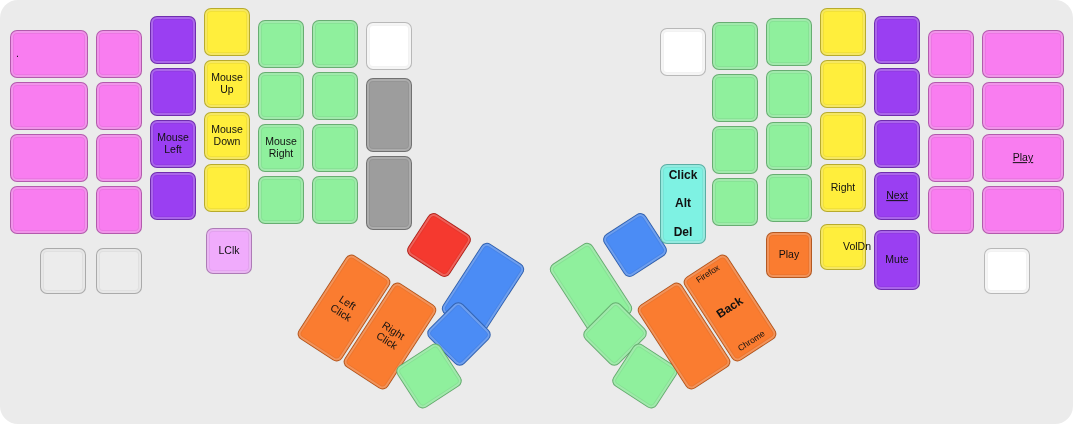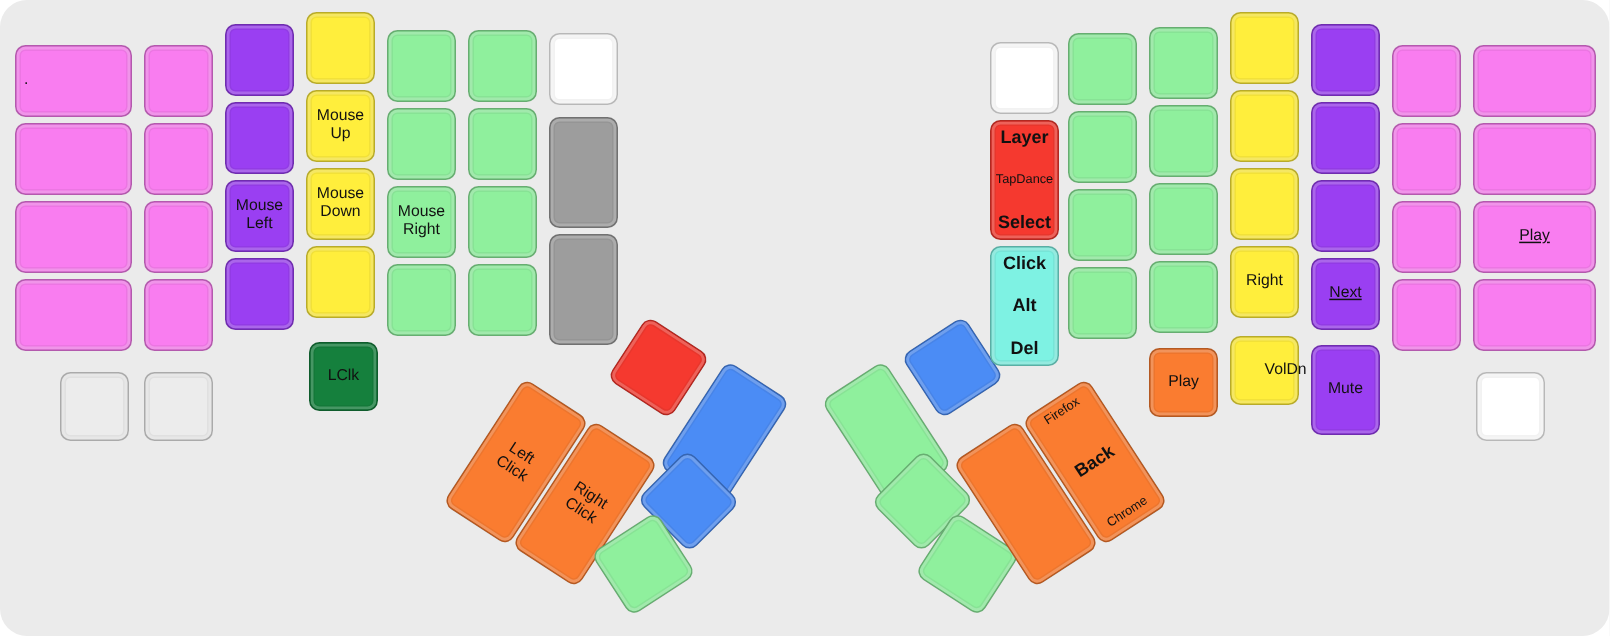--- a/index.html
+++ b/index.html
@@ -73,21 +73,21 @@
     <div class="key" style="left: 258px; top: 176px; width: 46px; height: 48px; background: rgb(143, 240, 157);"></div>
     <div class="key" style="left: 312px; top: 20px; width: 46px; height: 48px; background: rgb(143, 240, 157);"></div>
     <div class="key" style="left: 312px; top: 72px; width: 46px; height: 48px; background: rgb(143, 240, 157);"></div>
     <div class="key" style="left: 312px; top: 124px; width: 46px; height: 48px; background: rgb(143, 240, 157);"></div>
     <div class="key" style="left: 312px; top: 176px; width: 46px; height: 48px; background: rgb(143, 240, 157);"></div>
     <div class="key" style="left: 366px; top: 22px; width: 46px; height: 48px; background: rgb(255, 255, 255);"></div>
     <div class="key" style="left: 366px; top: 78px; width: 46px; height: 74px; background: rgb(157, 157, 157);"></div>
     <div class="key" style="left: 366px; top: 156px; width: 46px; height: 74px; background: rgb(157, 157, 157);"></div>
     <div class="key" style="left: 40px; top: 248px; width: 46px; height: 46px; background: rgb(236, 236, 236);"></div>
     <div class="key" style="left: 96px; top: 248px; width: 46px; height: 46px; background: rgb(236, 236, 236);"></div>
-    <div class="key" style="left: 206px; top: 228px; width: 46px; height: 46px; background: #15803d;">
+    <div class="key" style="left: 206px; top: 228px; width: 46px; height: 46px; background: #f0abfc;">
       <div class="lg p-m s-m" style="color: rgb(17, 17, 17);">LClk</div>
     </div>
     <div class="key" style="left: 318px; top: 258px; width: 52px; height: 100px; background: rgb(250, 124, 48); transform: rotate(33deg);">
       <div class="lg p-m s-m" style="color: rgb(17, 17, 17);">Left
 Click</div>
     </div>
     <div class="key" style="left: 364px; top: 286px; width: 52px; height: 100px; background: rgb(250, 124, 48); transform: rotate(33deg);">
       <div class="lg p-m s-m" style="color: rgb(17, 17, 17);">Right
 Click</div>
     </div>
@@ -99,25 +99,20 @@
     <div class="key" style="left: 566px; top: 247px; width: 50px; height: 84px; background: rgb(143, 240, 157); transform: rotate(-33deg);"></div>
     <div class="key" style="left: 590px; top: 310px; width: 50px; height: 48px; background: rgb(143, 240, 157); transform: rotate(-45deg);"></div>
     <div class="key" style="left: 620px; top: 350px; width: 50px; height: 52px; background: rgb(143, 240, 157); transform: rotate(-57deg);"></div>
     <div class="key" style="left: 658px; top: 286px; width: 52px; height: 100px; background: rgb(250, 124, 48); transform: rotate(-33deg);"></div>
     <div class="key" style="left: 704px; top: 258px; width: 52px; height: 100px; background: rgb(250, 124, 48); transform: rotate(-33deg);">
       <div class="lg p-t s-s" style="color: rgb(17, 17, 17);">Firefox</div>
       <div class="lg p-m s-l" style="color: rgb(17, 17, 17);">Back</div>
       <div class="lg p-b s-s" style="color: rgb(17, 17, 17);">Chrome</div>
     </div>
     <div class="key" style="left: 660px; top: 28px; width: 46px; height: 48px; background: rgb(255, 255, 255);"></div>
-    <div class="key" style="left: 660px; top: 80px; width: 46px; height: 80px; background: rgb(245, 57, 47);">
-      <div class="lg p-t s-l" style="color: rgb(17, 17, 17);">Layer</div>
-      <div class="lg p-m s-s" style="color: rgb(17, 17, 17);">TapDance</div>
-      <div class="lg p-b s-l" style="color: rgb(17, 17, 17);">Select</div>
-    </div>
     <div class="key" style="left: 660px; top: 164px; width: 46px; height: 80px; background: rgb(126, 242, 227);">
       <div class="lg p-t s-l" style="color: rgb(17, 17, 17);">Click</div>
       <div class="lg p-m s-l" style="color: rgb(17, 17, 17);">Alt</div>
       <div class="lg p-b s-l" style="color: rgb(17, 17, 17);">Del</div>
     </div>
     <div class="key" style="left: 712px; top: 22px; width: 46px; height: 48px; background: rgb(143, 240, 157);"></div>
     <div class="key" style="left: 712px; top: 74px; width: 46px; height: 48px; background: rgb(143, 240, 157);"></div>
     <div class="key" style="left: 712px; top: 126px; width: 46px; height: 48px; background: rgb(143, 240, 157);"></div>
     <div class="key" style="left: 712px; top: 178px; width: 46px; height: 48px; background: rgb(143, 240, 157);"></div>
     <div class="key" style="left: 766px; top: 18px; width: 46px; height: 48px; background: rgb(143, 240, 157);"></div>

